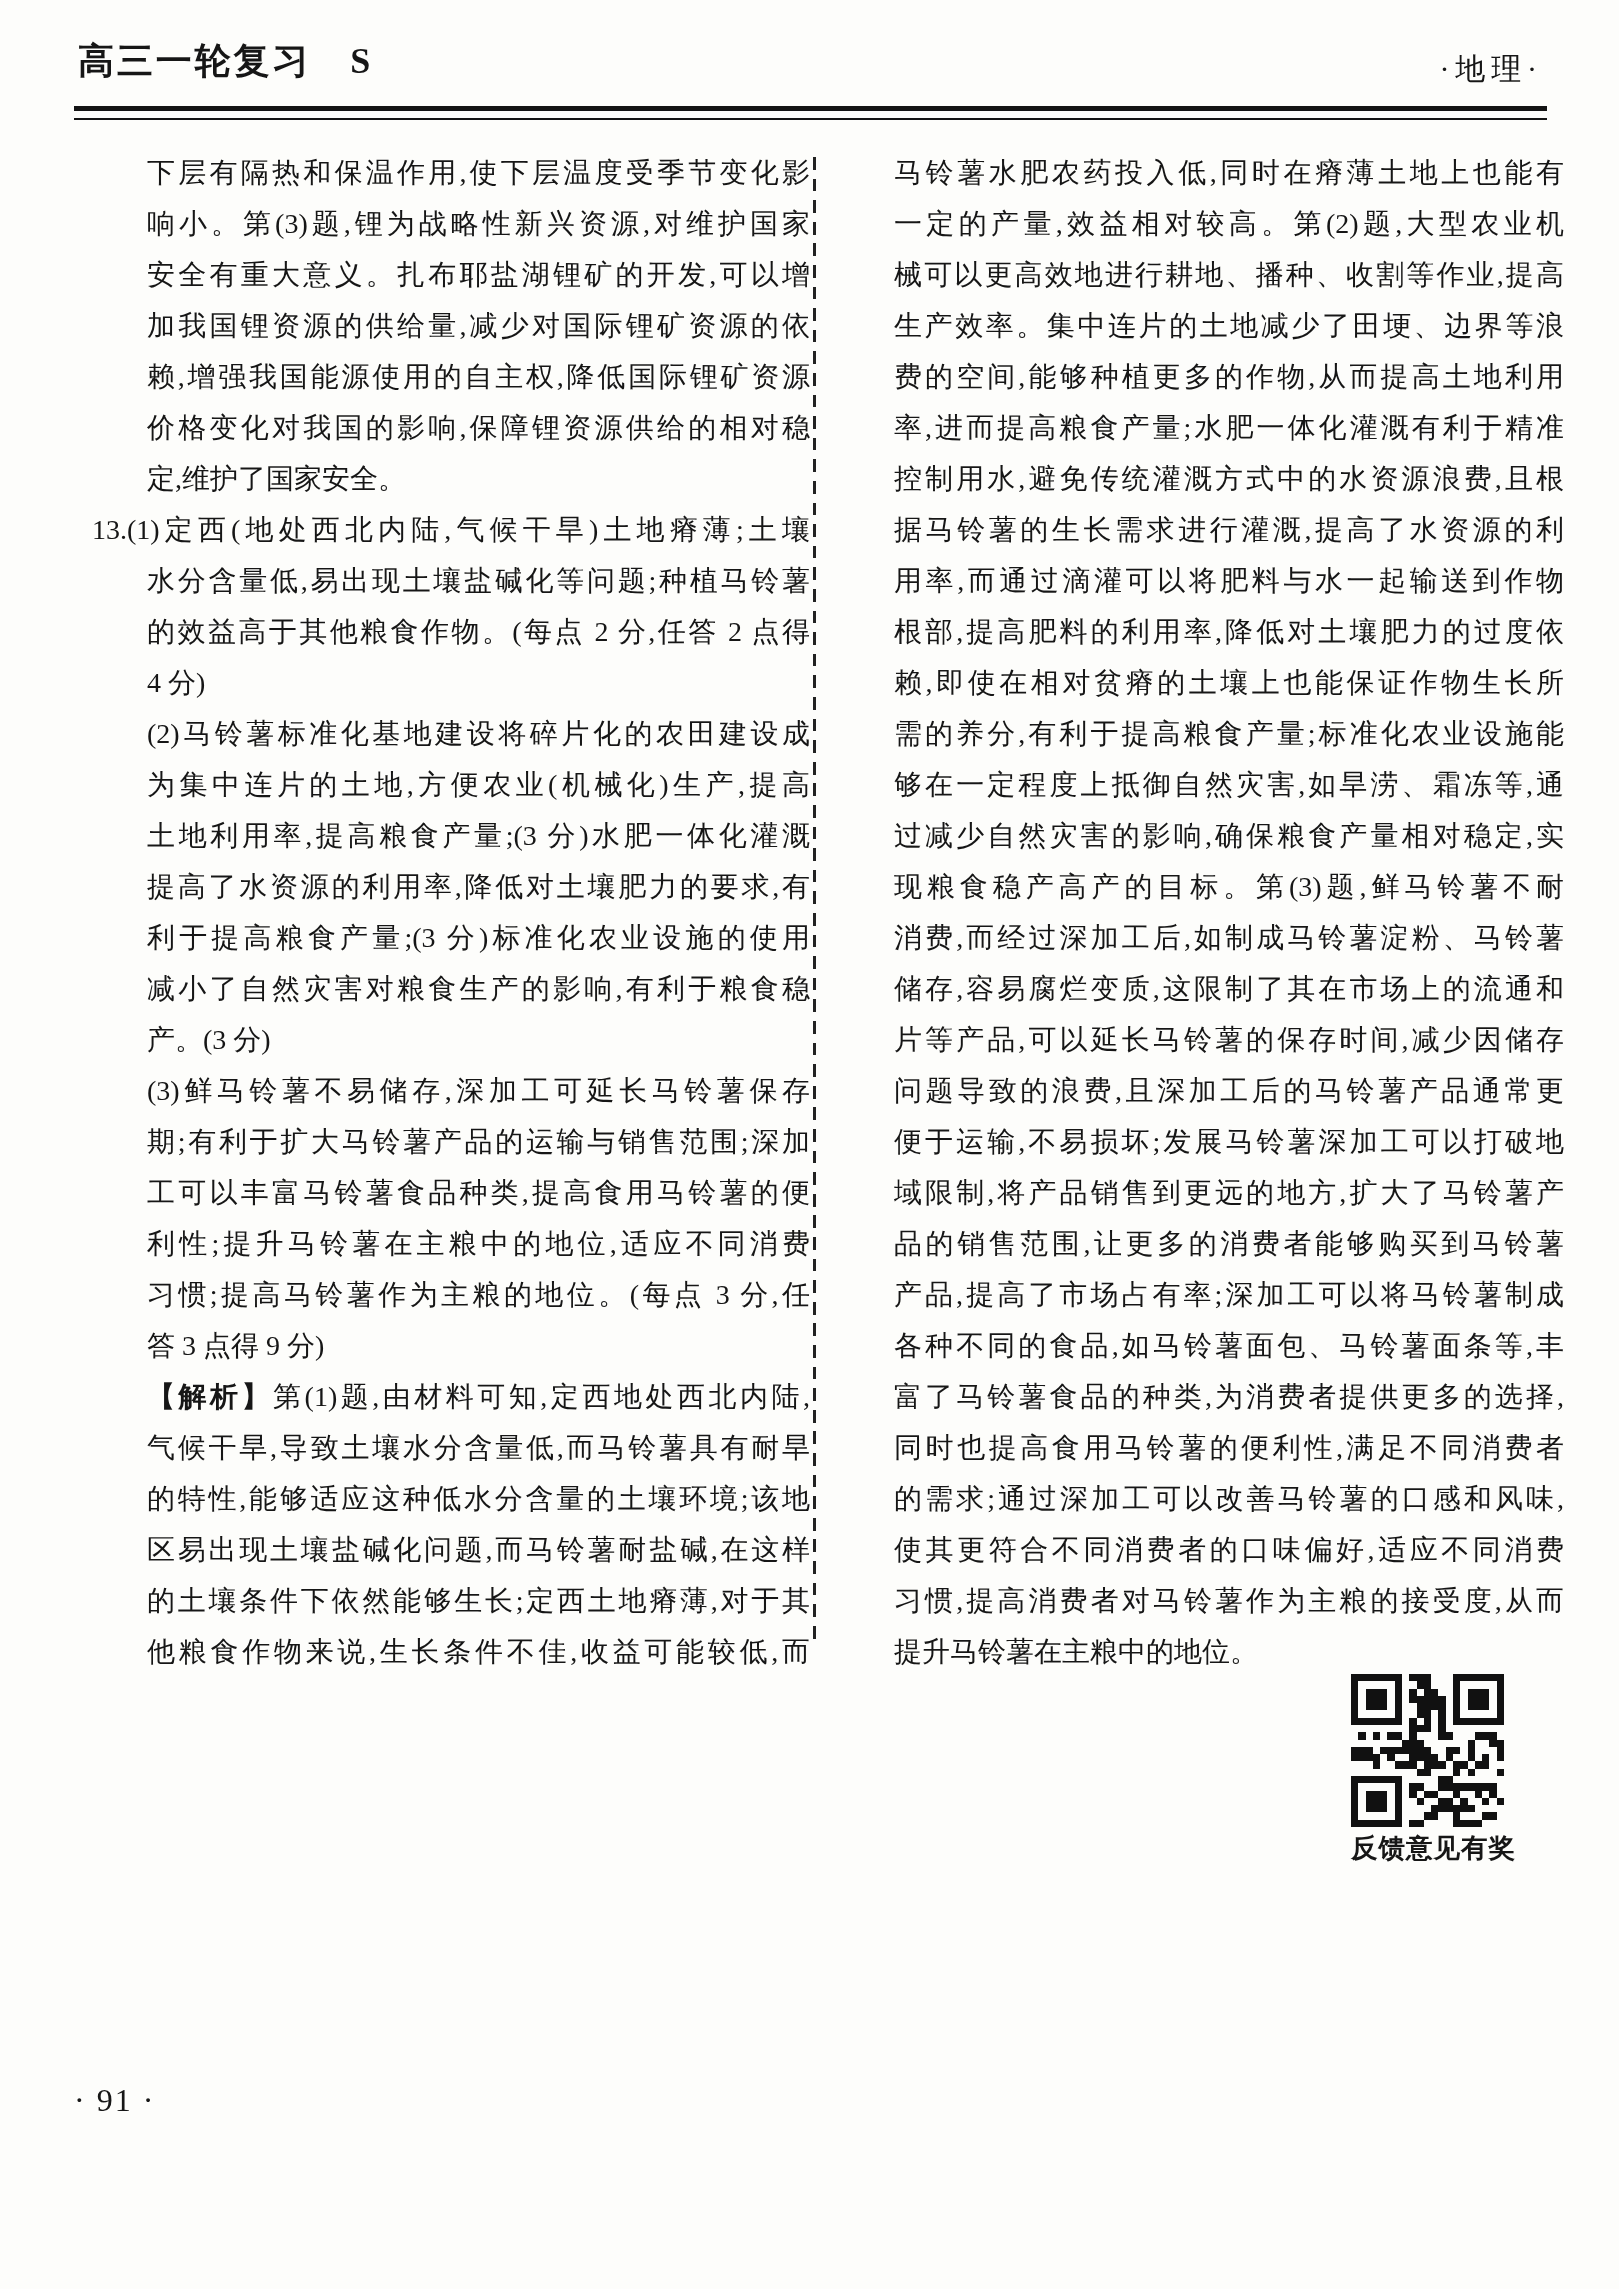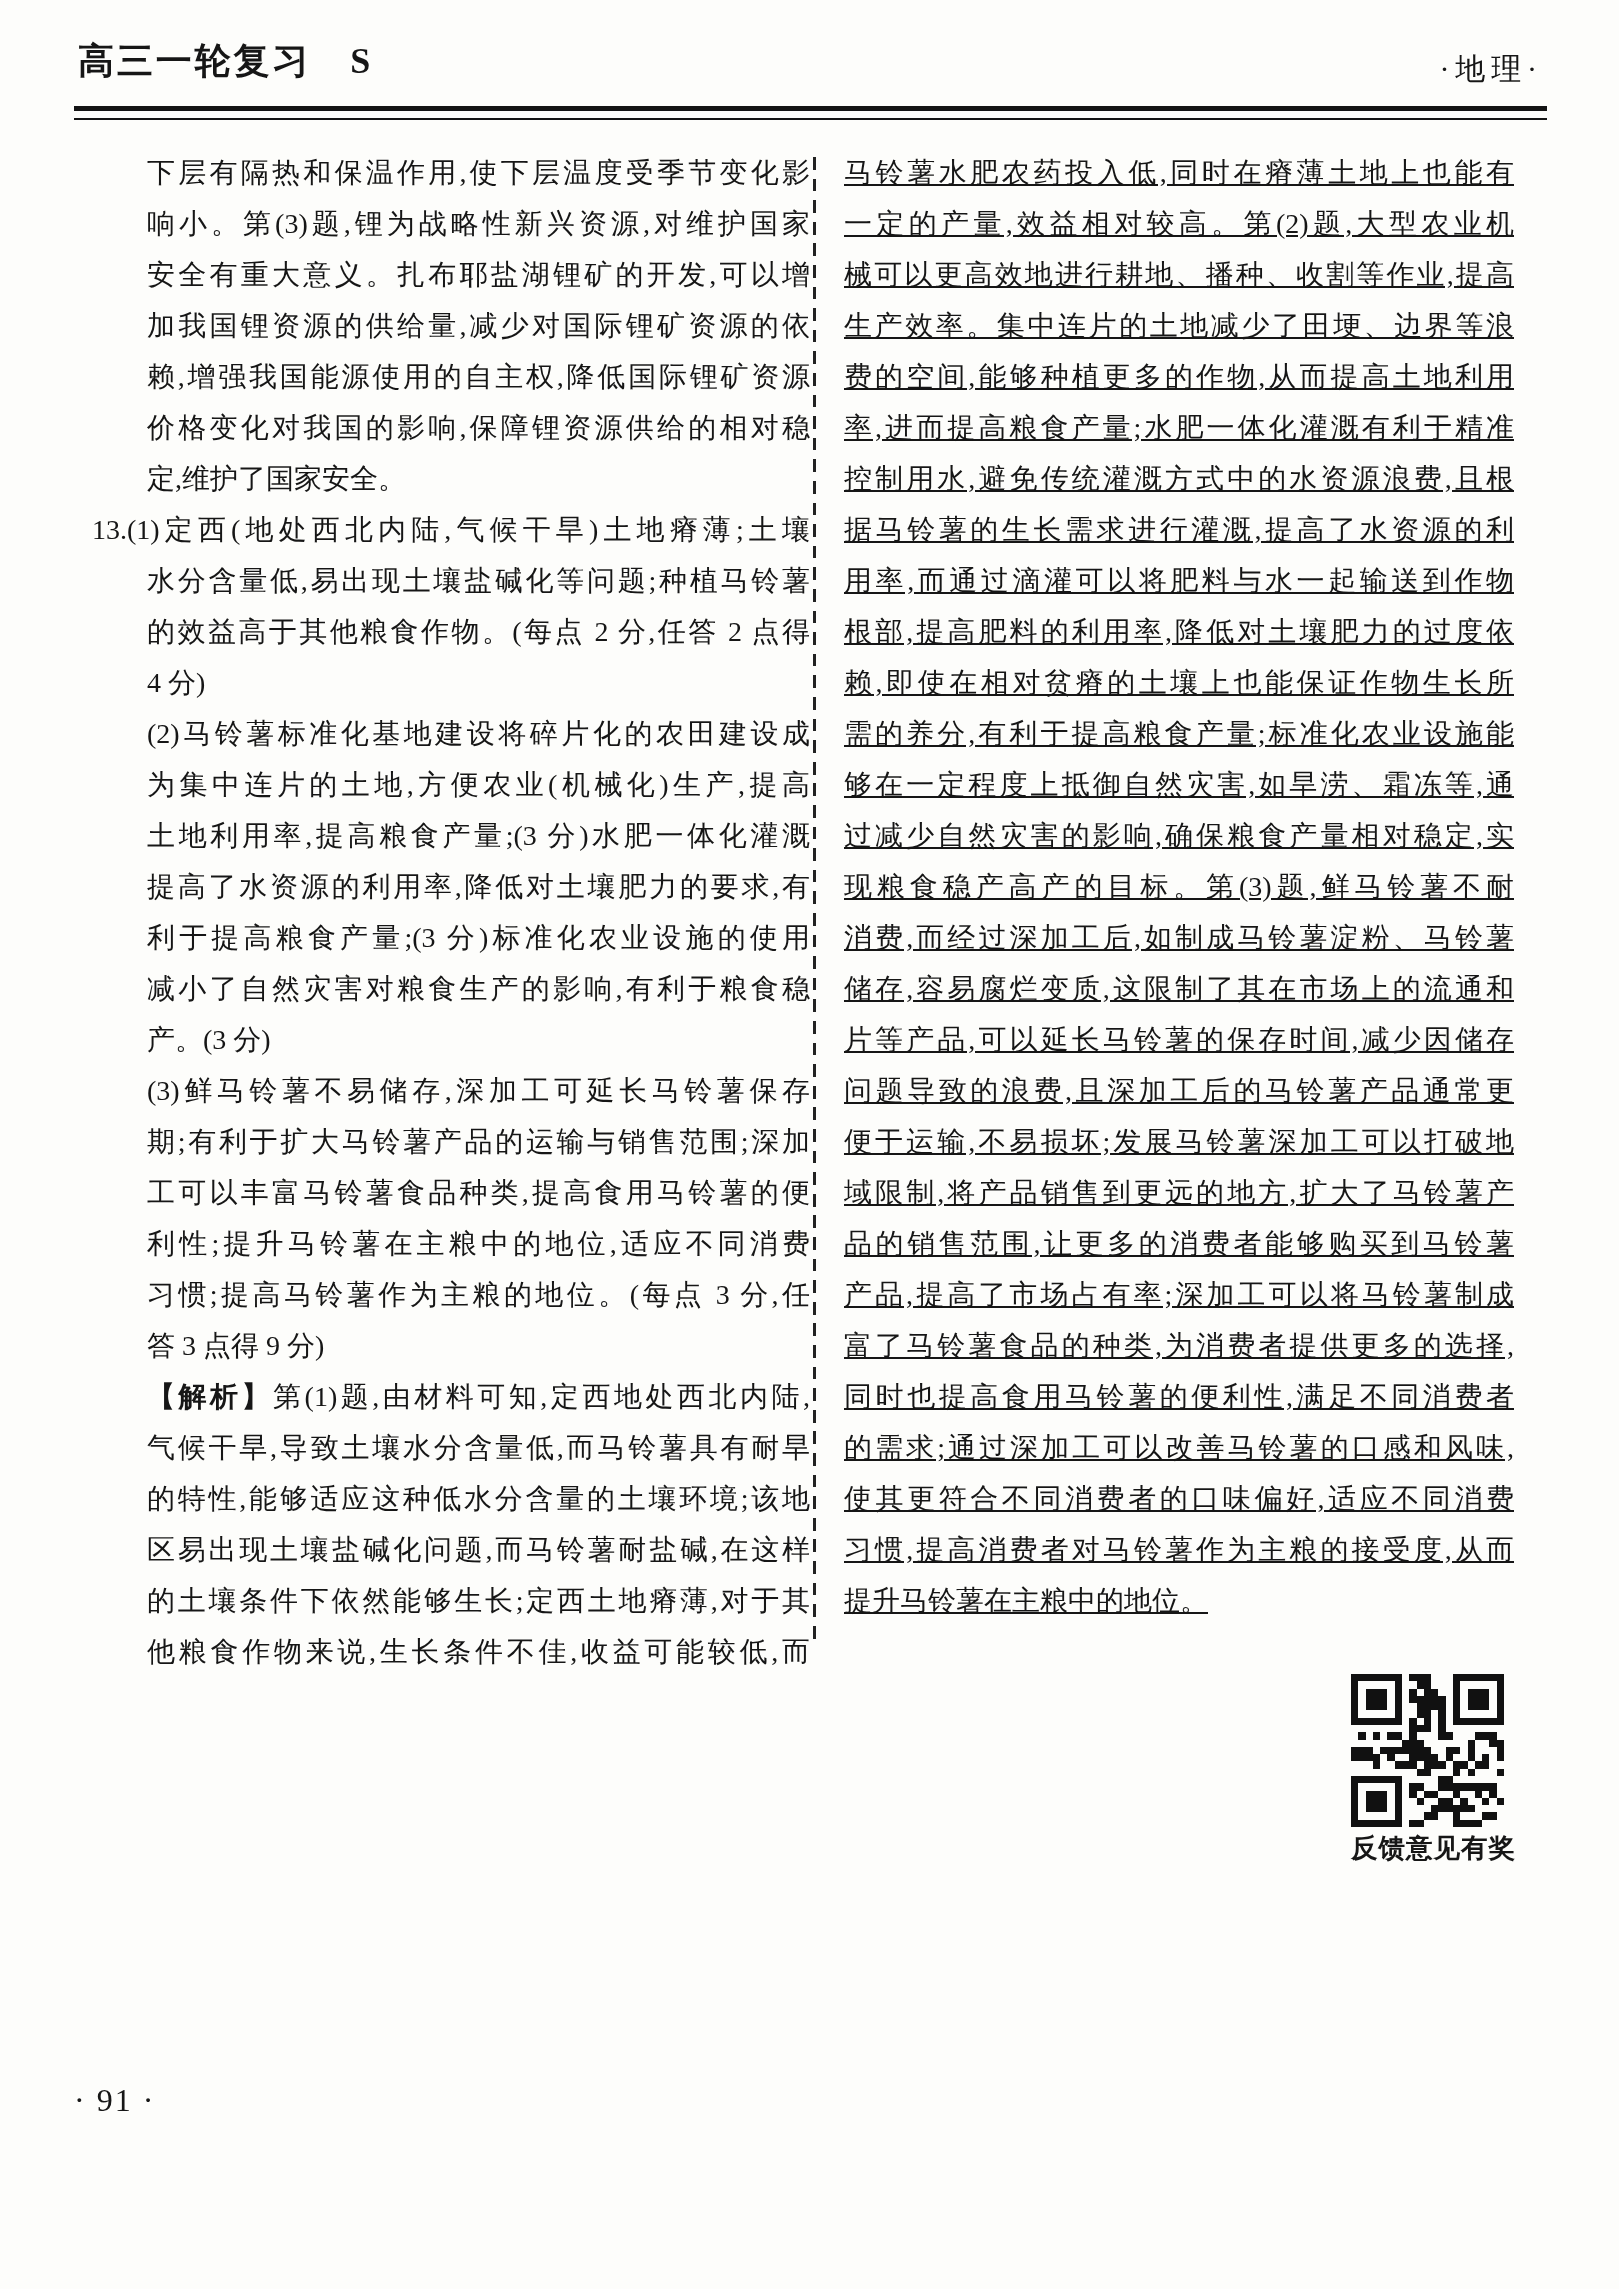--- a/index.html
+++ b/index.html
@@ -13,21 +13,21 @@
     letter-spacing:2.9px;white-space:pre;text-align:right;
   }
   .header-right{
     position:absolute;right:76px;top:49px;font-size:30px;letter-spacing:5.9px;
   }
   .rule{position:absolute;left:74px;width:1473px;background:#141414;}
   .rule-a{top:106px;height:4.9px;}
   .rule-b{top:118px;height:2px;}
   .col{position:absolute;top:147px;font-size:28px;line-height:51px;}
   .col-left{left:147px;width:663px;}
-  .col-right{left:844px;width:670px;text-decoration:underline;}
+  .col-right{left:894px;width:670px;}
   .line{
     text-align:justify;text-align-last:justify;
     -moz-text-align-last:justify;
   }
   .line.para-end{text-align-last:left;-moz-text-align-last:left;}
   .line.hang{margin-left:-55px;}
   .line b{font-weight:bold;}
   .divider{
     position:absolute;left:813px;top:157px;width:2.9px;height:1490px;
     background:repeating-linear-gradient(180deg,#222 0 12.7px,transparent 12.7px 21.6px);
@@ -111,20 +111,21 @@
     <div class="line">过减少自然灾害的影响,确保粮食产量相对稳定,实</div>
     <div class="line">现粮食稳产高产的目标。第(3)题,鲜马铃薯不耐</div>
     <div class="line">消费,而经过深加工后,如制成马铃薯淀粉、马铃薯</div>
     <div class="line">储存,容易腐烂变质,这限制了其在市场上的流通和</div>
     <div class="line">片等产品,可以延长马铃薯的保存时间,减少因储存</div>
     <div class="line">问题导致的浪费,且深加工后的马铃薯产品通常更</div>
     <div class="line">便于运输,不易损坏;发展马铃薯深加工可以打破地</div>
     <div class="line">域限制,将产品销售到更远的地方,扩大了马铃薯产</div>
     <div class="line">品的销售范围,让更多的消费者能够购买到马铃薯</div>
     <div class="line">产品,提高了市场占有率;深加工可以将马铃薯制成</div>
+    <div class="line">各种不同的食品,如马铃薯面包、马铃薯面条等,丰</div>
     <div class="line">富了马铃薯食品的种类,为消费者提供更多的选择,</div>
     <div class="line">同时也提高食用马铃薯的便利性,满足不同消费者</div>
     <div class="line">的需求;通过深加工可以改善马铃薯的口感和风味,</div>
     <div class="line">使其更符合不同消费者的口味偏好,适应不同消费</div>
     <div class="line">习惯,提高消费者对马铃薯作为主粮的接受度,从而</div>
     <div class="line para-end">提升马铃薯在主粮中的地位。</div>
   </div>
 
 <div class="qr-wrap">
   <div class="qr-grid">

